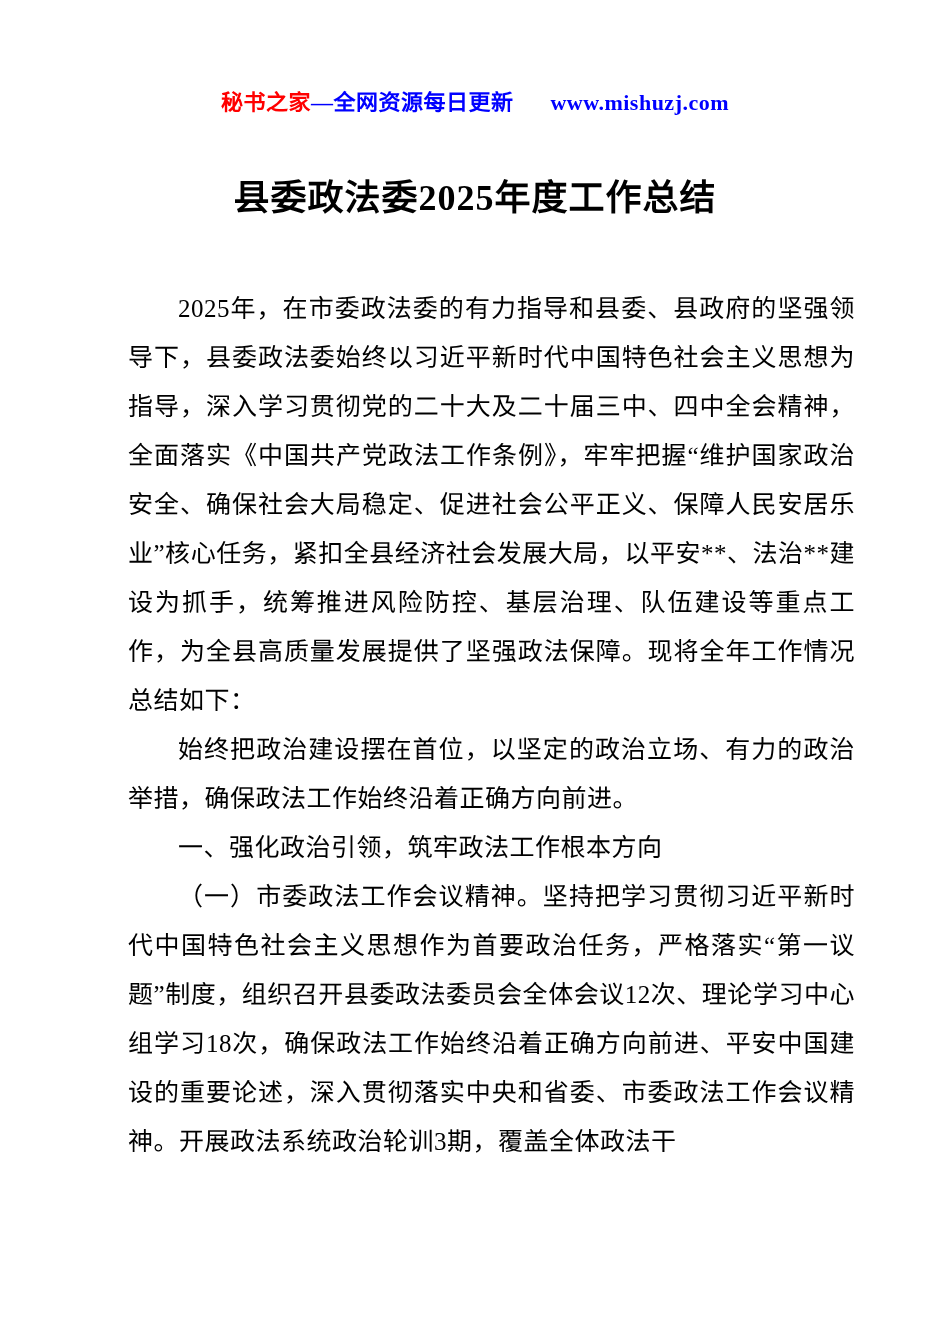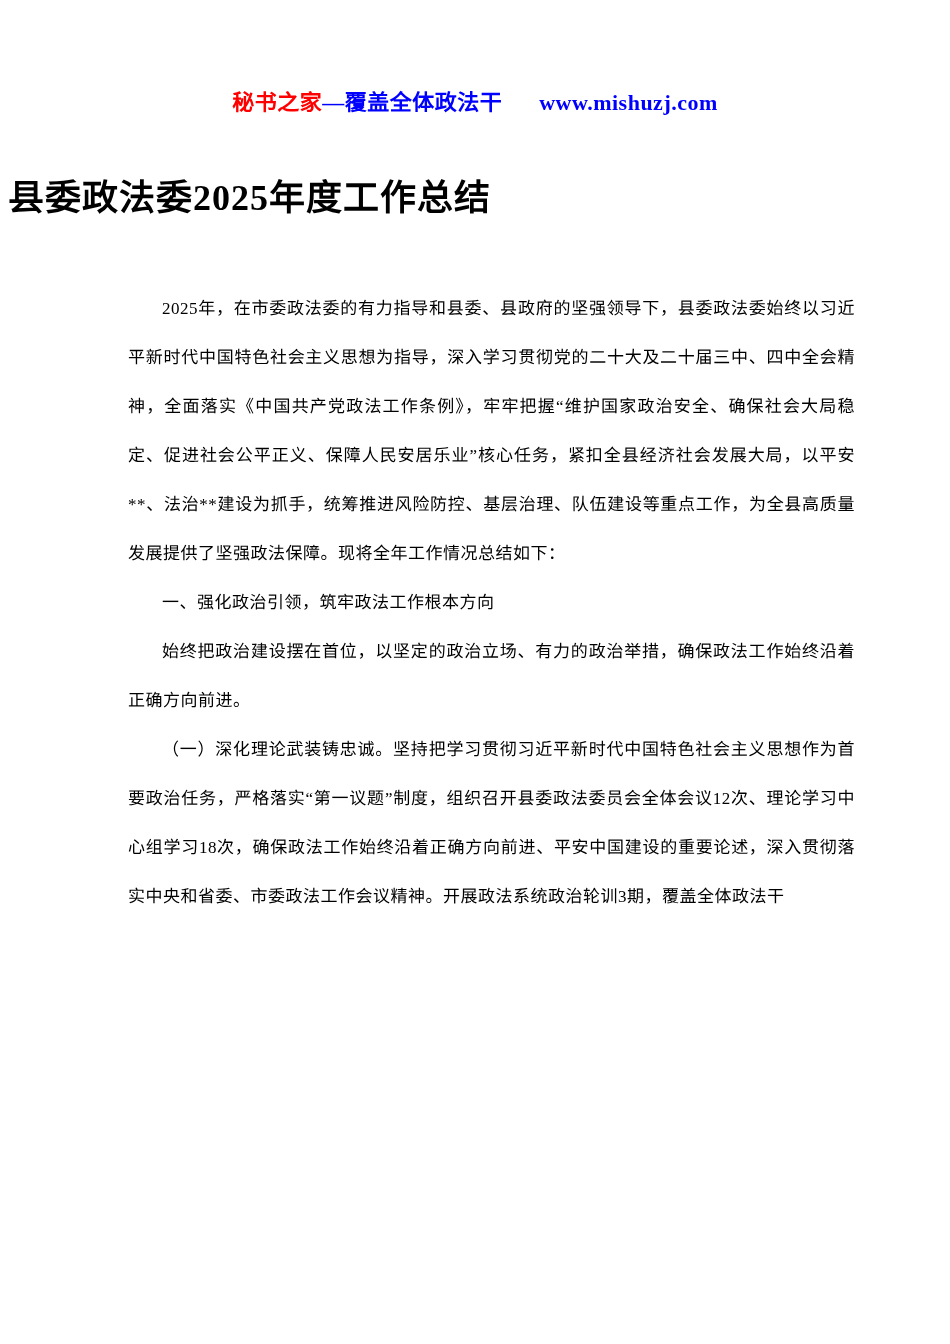--- a/index.html
+++ b/index.html
@@ -19,50 +19,49 @@
     text-align: center;
     font-size: 22px;
     font-weight: bold;
     letter-spacing: 0.5px;
     white-space: nowrap;
   }
   .doc-header .site { font-weight: bold; }
   .doc-header .url { text-decoration: none; font-weight: bold; cursor: pointer; }
   .doc-title {
     margin-top: 52px;
-    text-align: left;
+    text-align: center;
     font-size: 36px;
     font-weight: bold;
     letter-spacing: 1px;
-    padding-left: 8px;
   }
   .doc-body {
     margin: 64px 95px 0 128px;
-    font-size: 17px;
+    font-size: 25px;
     line-height: 49px;
     text-align: justify;
     letter-spacing: 0.5px;
   }
   .doc-body p {
     text-indent: 2em;
     margin: 0;
   }
   .doc-body strong { font-weight: normal; }
 </style>
 </head>
 <body>
 
 <div class="page">
 
   <div class="doc-header">
-    <span class="site" style="color: rgb(255, 0, 0);">秘书之家</span><span style="color: rgb(0, 0, 255);">—覆盖全体政法干 </span><a class="url" style="color: rgb(0, 0, 255); margin-left: 31px;">www.mishuzj.com</a>
+    <span class="site" style="color: rgb(255, 0, 0);">秘书之家</span><span style="color: rgb(0, 0, 255);">—全网资源每日更新 </span><a class="url" style="color: rgb(0, 0, 255); margin-left: 31px;">www.mishuzj.com</a>
   </div>
 
   <h1 class="doc-title">县委政法委2025年度工作总结</h1>
 
   <div class="doc-body" id="paragraphs">
       <p><span>2025年，在市委政法委的有力指导和县委、县政府的坚强领导下，县委政法委始终以习近平新时代中国特色社会主义思想为指导，深入学习贯彻党的二十大及二十届三中、四中全会精神，全面落实《中国共产党政法工作条例》，牢牢把握“维护国家政治安全、确保社会大局稳定、促进社会公平正义、保障人民安居乐业”核心任务，紧扣全县经济社会发展大局，以平安**、法治**建设为抓手，统筹推进风险防控、基层治理、队伍建设等重点工作，为全县高质量发展提供了坚强政法保障。现将全年工作情况总结如下：</span></p>
+      <p><span>始终把政治建设摆在首位，以坚定的政治立场、有力的政治举措，确保政法工作始终沿着正确方向前进。</span></p>
       <p><span>一、强化政治引领，筑牢政法工作根本方向</span></p>
-      <p><span>始终把政治建设摆在首位，以坚定的政治立场、有力的政治举措，确保政法工作始终沿着正确方向前进。</span></p>
-      <p><span>（一）深化理论武装铸忠诚。坚持把学习贯彻习近平新时代中国特色社会主义思想作为首要政治任务，严格落实“</span><strong>第一议题</strong><span>”制度，组织召开县委政法委员会全体会议12次、理论学习中心组学习18次，确保政法工作始终沿着正确方向前进、平安中国建设的重要论述，深入贯彻落实中央和省委、市委政法工作会议精神。开展政法系统政治轮训3期，覆盖全体政法干</span></p>
+      <p><span>（一）市委政法工作会议精神。坚持把学习贯彻习近平新时代中国特色社会主义思想作为首要政治任务，严格落实“</span><strong>第一议题</strong><span>”制度，组织召开县委政法委员会全体会议12次、理论学习中心组学习18次，确保政法工作始终沿着正确方向前进、平安中国建设的重要论述，深入贯彻落实中央和省委、市委政法工作会议精神。开展政法系统政治轮训3期，覆盖全体政法干</span></p>
     </div>
 
 </div>
 
 </body></html>

